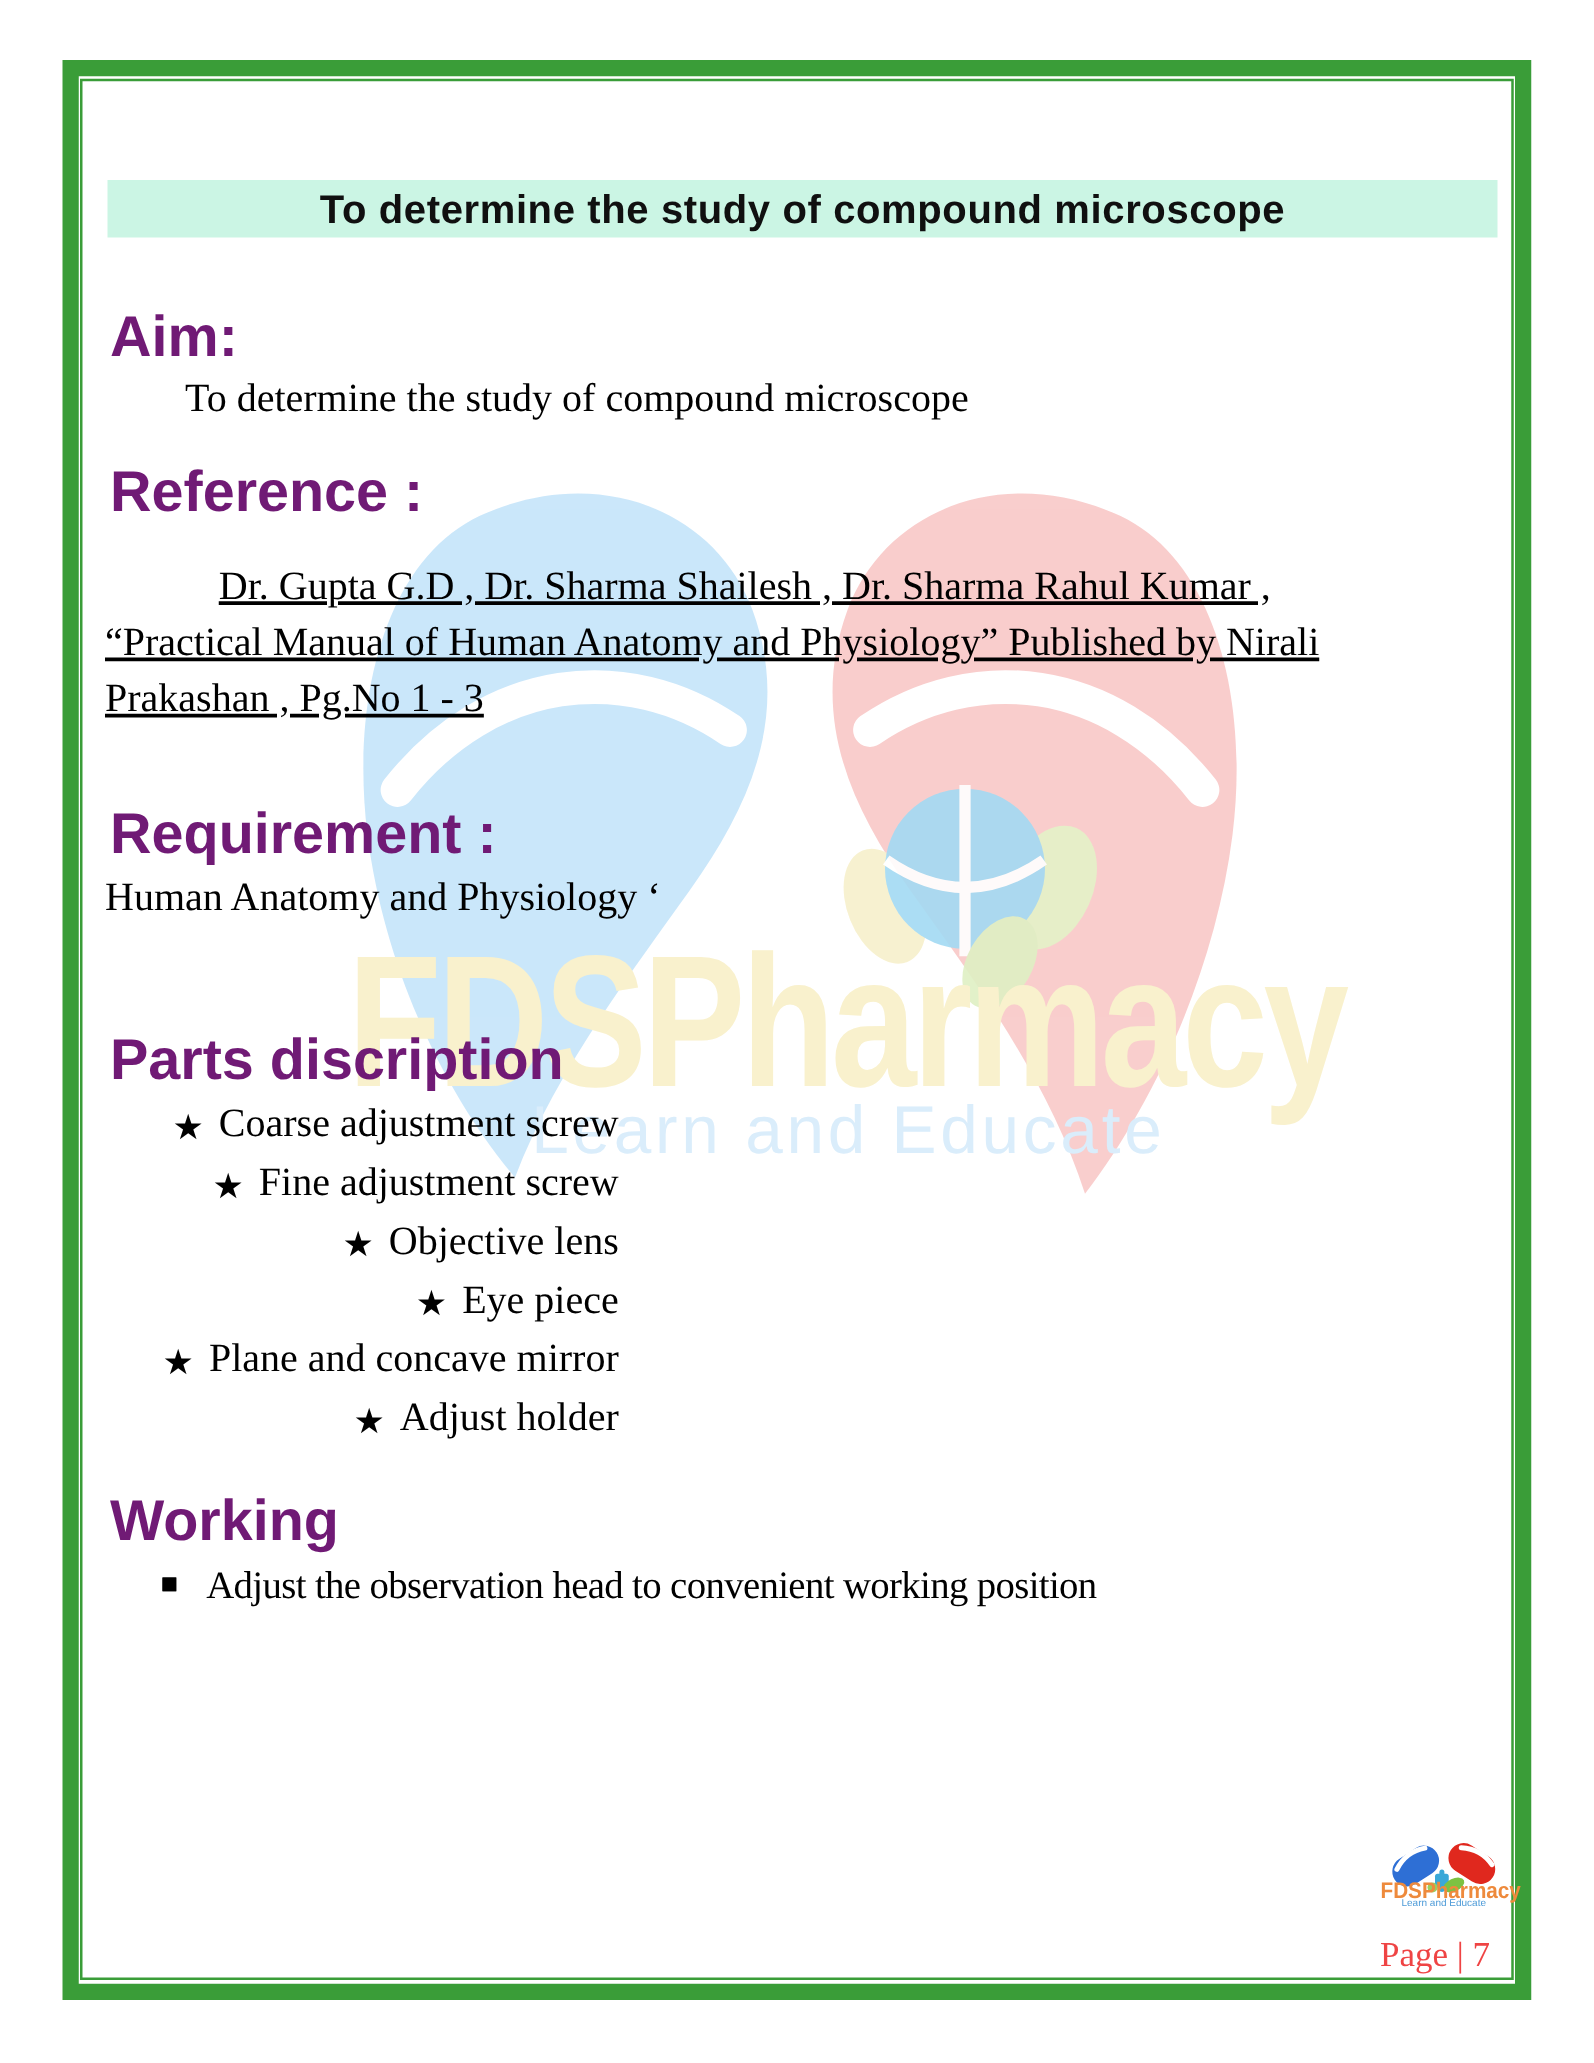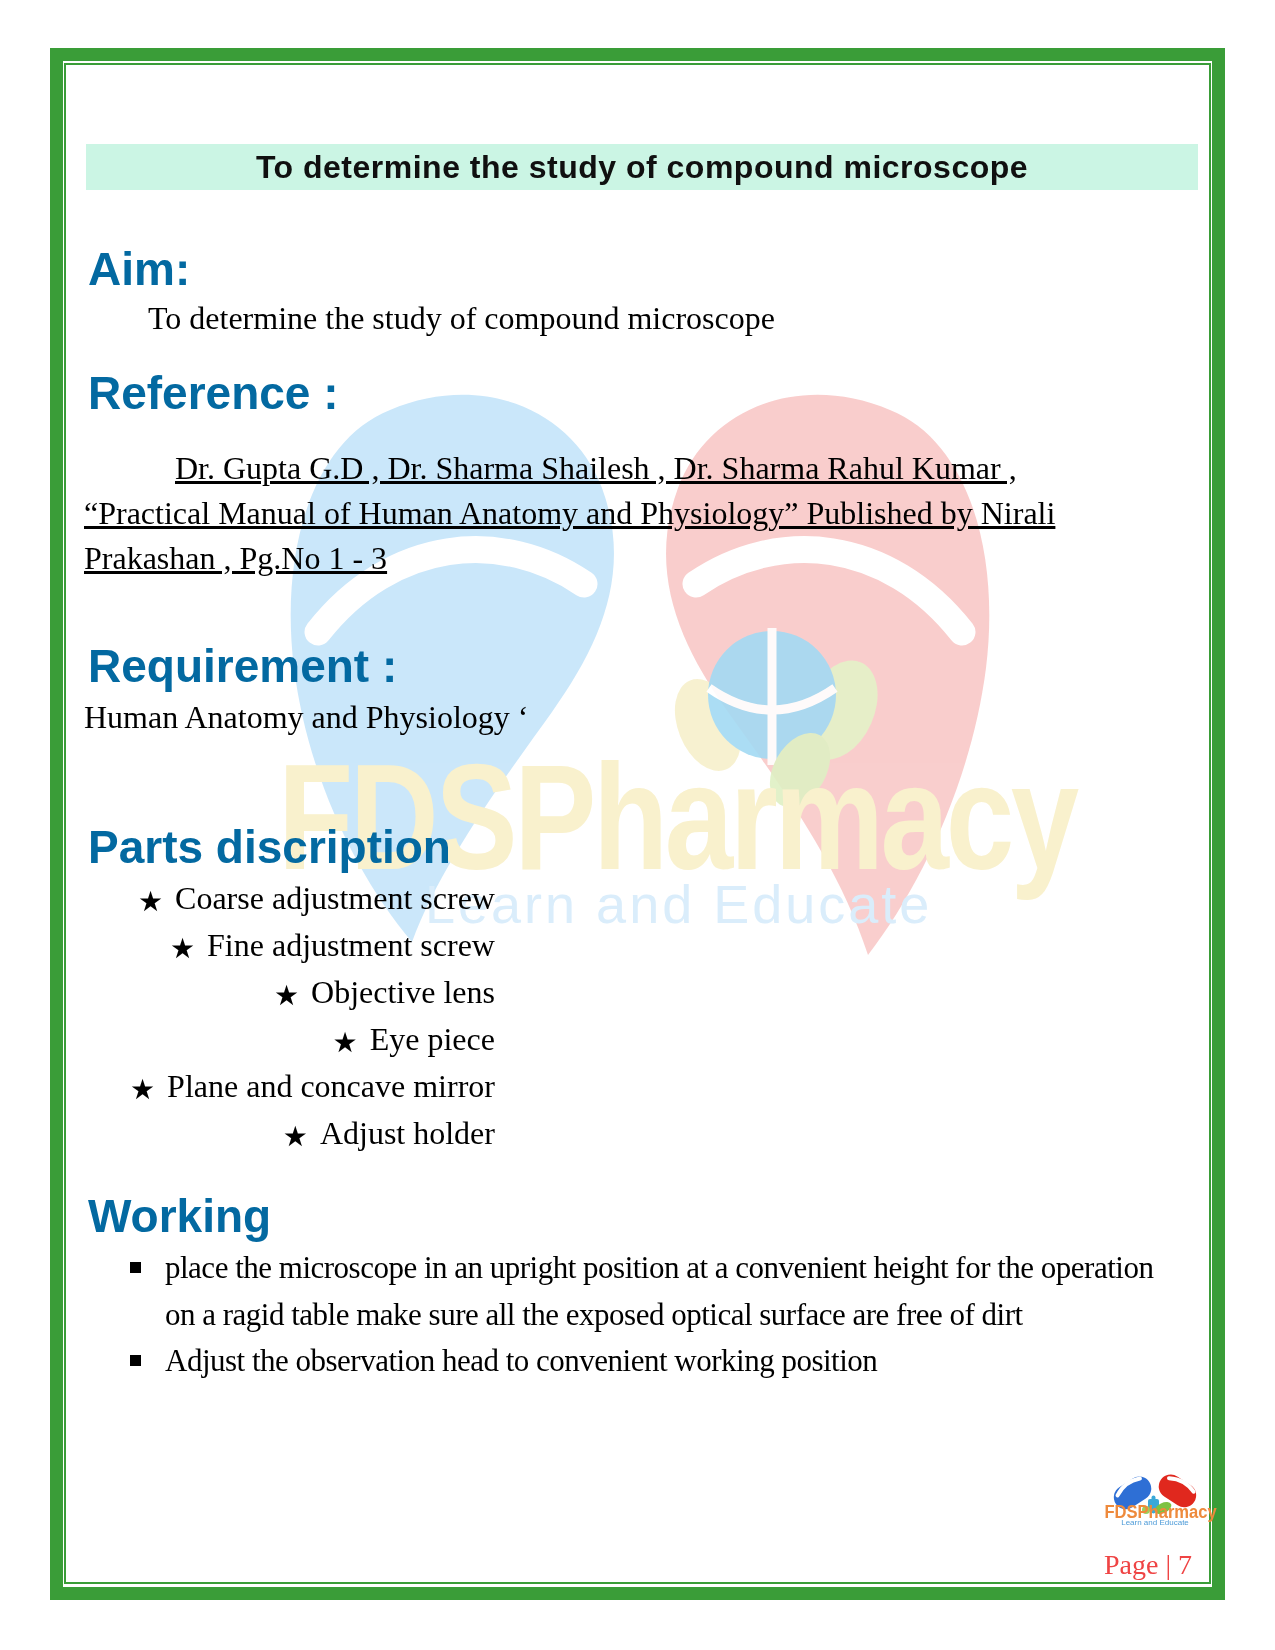--- a/index.html
+++ b/index.html
@@ -18,21 +18,21 @@
   
   .wm-svg{position:absolute;left:240px;top:380px;width:800px;height:600px;}
   .wm-brand{position:absolute;left:278px;top:742px;font-family:"Liberation Sans",sans-serif;
             font-weight:700;font-size:150px;line-height:1;color:#f9f1cd;letter-spacing:-4px;
             transform:scaleX(.82);transform-origin:left top;white-space:nowrap;}
   .wm-tagline{position:absolute;left:425px;top:877px;font-family:"Liberation Sans",sans-serif;
               font-weight:400;font-size:54px;line-height:1;color:#daedfb;letter-spacing:3px;
               white-space:nowrap;}
   
   .h{position:absolute;left:88px;font-family:"Liberation Sans",sans-serif;font-weight:700;
-     font-size:46px;line-height:1.15;color:#0369a1;white-space:nowrap;}
+     font-size:46px;line-height:1.15;color:#701a75;white-space:nowrap;}
   .body-text{position:absolute;left:84px;font-size:32px;color:#000;}
   .line{white-space:nowrap;}
   .indented{display:block;}
   
   .parts-list{position:absolute;left:130px;top:875px;}
   .part-item{height:47px;line-height:47px;font-size:32px;white-space:nowrap;text-align:right;}
   .star{display:inline-block;font-family:"DejaVu Sans",sans-serif;font-size:28px;
         line-height:1;position:relative;top:2px;margin-right:12px;}
   
   .working-list{position:absolute;left:130px;top:1245px;width:1045px;}
@@ -121,21 +121,20 @@
     </div>
     <div class="part-item">
       <span class="star">★</span><span>Adjust holder</span>
     </div>
   </div>
 
   <div class="h" style="top:1190px">Working</div>
   <div class="working-list">
     <div class="work-item">
       <span class="sq"></span>
-      <span>place the microscope in an upright position at a convenient height for the operation on a ragid table make sure all the exposed optical surface are free of dirt</span>
     </div>
     <div class="work-item">
       <span class="sq"></span>
       <span>Adjust the observation head to convenient working position</span>
     </div>
   </div>
 
   <svg class="footer-logo" viewBox="0 0 110 60" aria-hidden="true">
     <g transform="rotate(-33 32 26)">
       <rect x="12" y="15" width="40" height="24" rx="12" fill="#2e6fd5"></rect>

